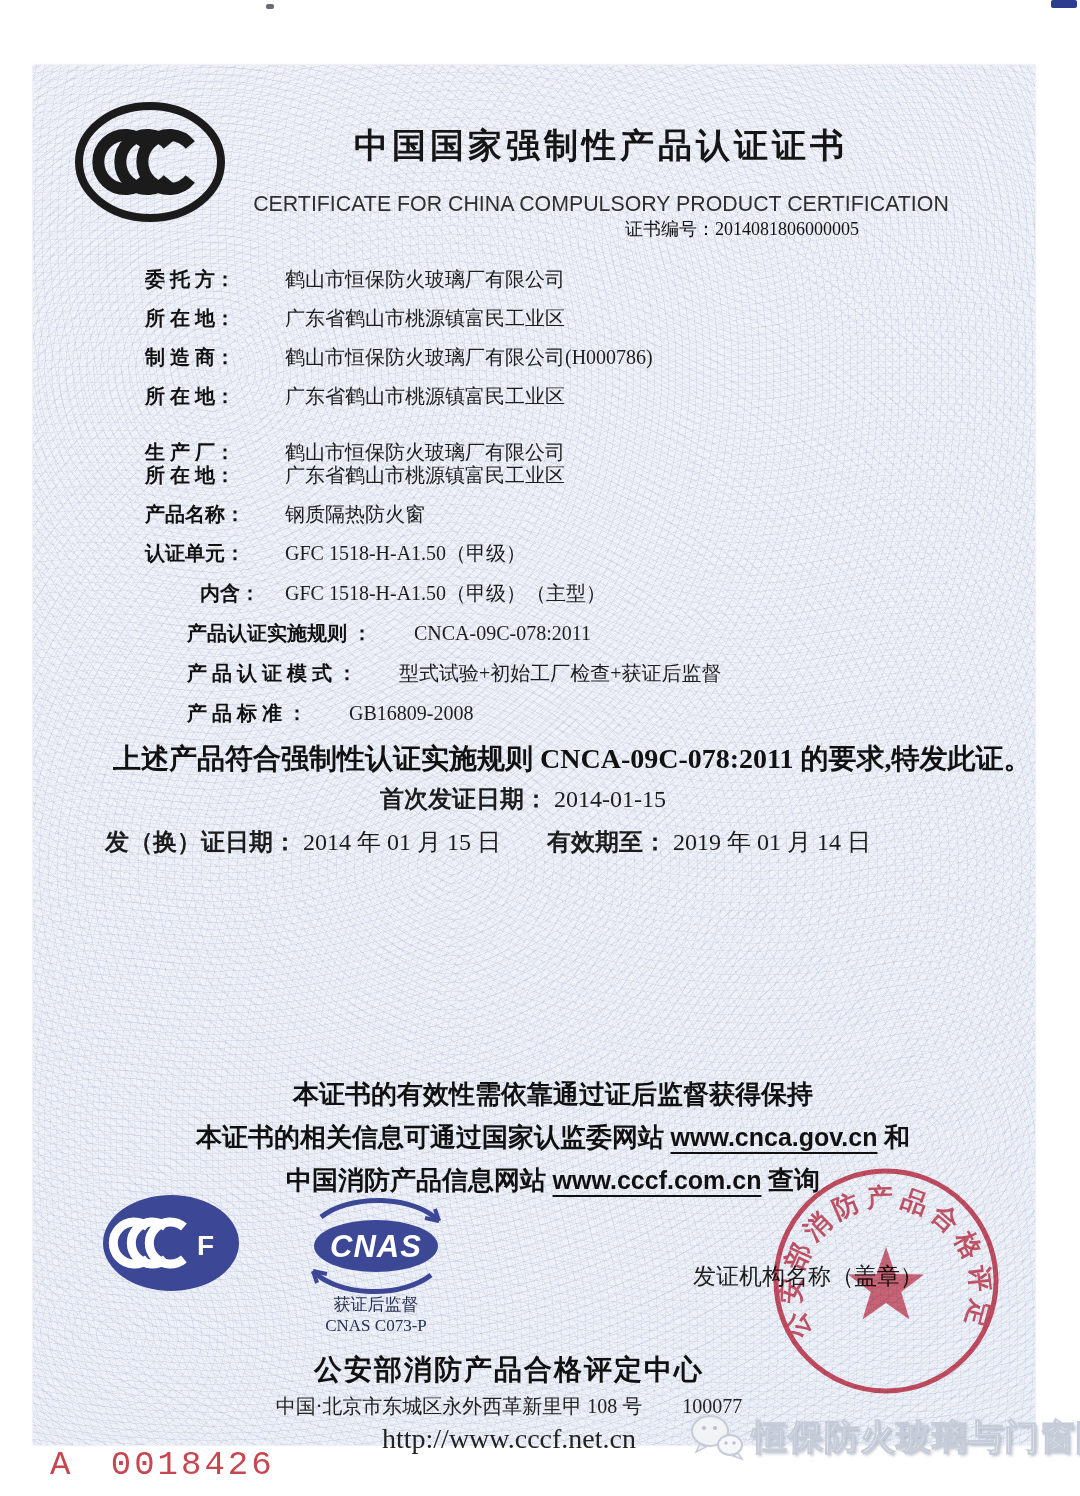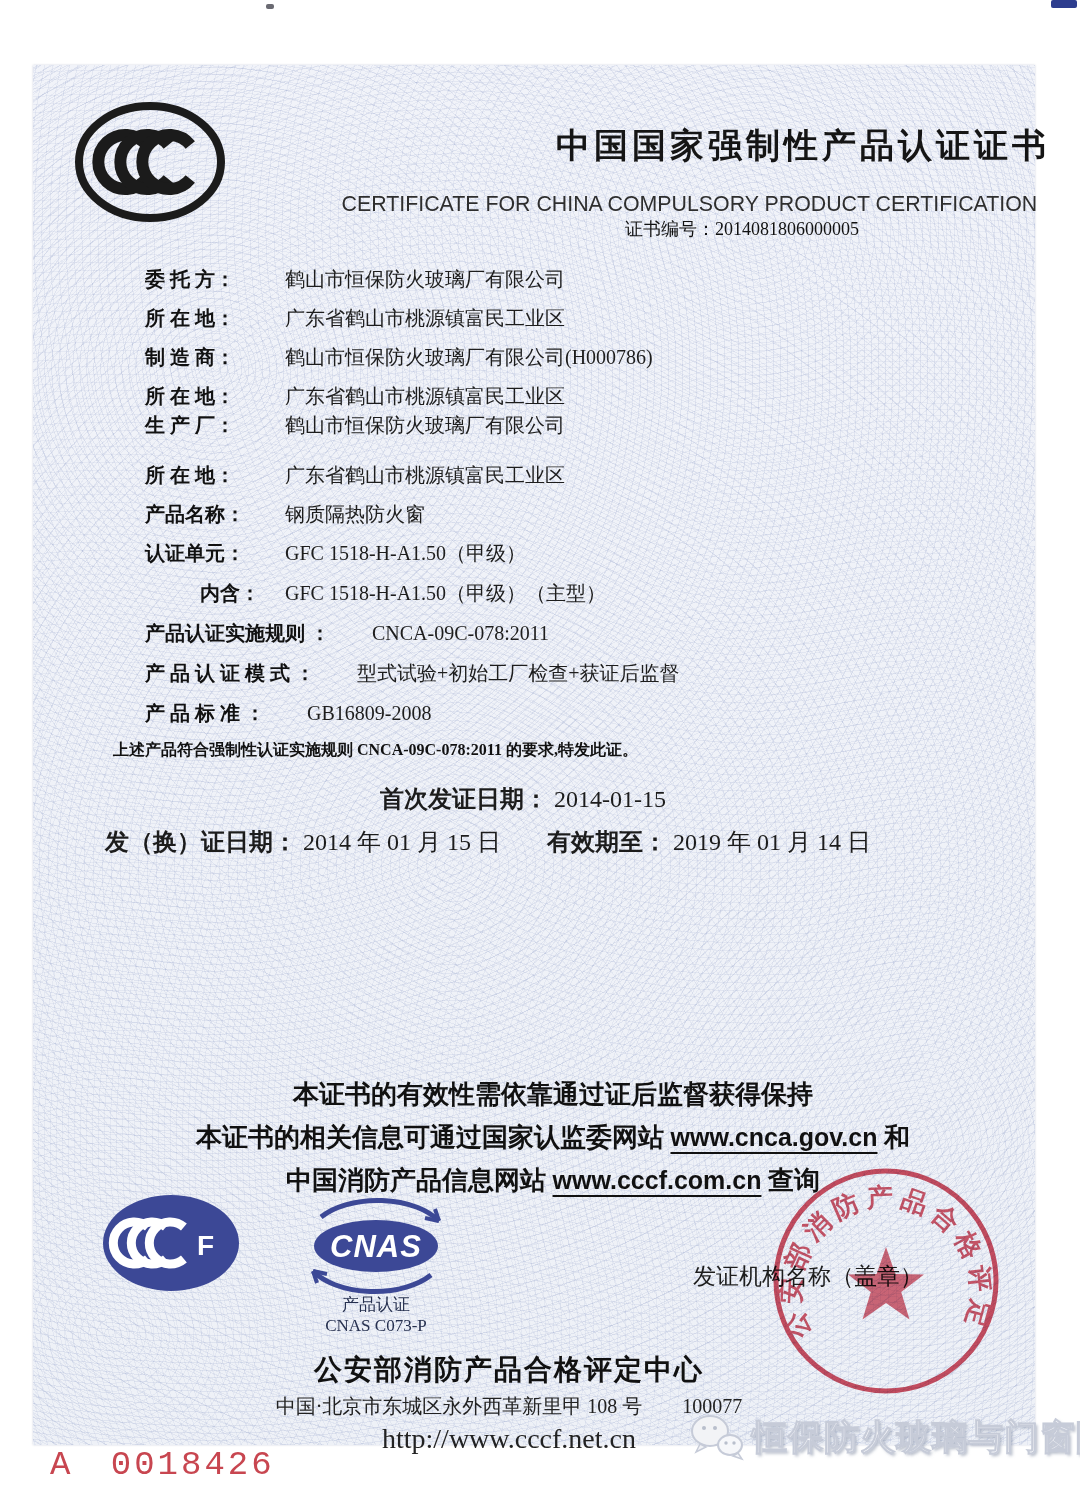--- a/index.html
+++ b/index.html
@@ -22,34 +22,34 @@
       repeating-radial-gradient(circle at 42% 58%, rgba(135,150,195,0.13) 0 1px, transparent 1px 9px),
       repeating-radial-gradient(circle at 88% 78%, rgba(135,150,195,0.11) 0 1px, transparent 1px 6px),
       repeating-radial-gradient(circle at 8% 92%, rgba(135,150,195,0.11) 0 1px, transparent 1px 8px),
       linear-gradient(#f1f3f9, #eef1f7);
     box-shadow:0 0 2px rgba(120,130,160,.35);
   }
 
   .abs { position:absolute; }
 
   
-  .head-center { position:absolute; left:163px; top:58px; width:854px; text-align:right; }
+  .head-center { position:absolute; left:141px; top:58px; width:854px; text-align:center; }
   .title-cn { font-size:34px; font-weight:bold; letter-spacing:4px; color:#151515; }
   .title-en { font-family:"Liberation Sans", sans-serif; font-size:22px; color:#2e2e2e; margin-top:22px; letter-spacing:0px; transform:scaleX(.97); }
   .certno { position:absolute; left:592px; top:152px; font-size:18px; color:#111; }
 
   
   .frow { position:absolute; left:112px; display:flex; align-items:baseline; font-size:20px; white-space:nowrap; }
   .frow .lbl { width:140px; font-weight:bold; color:#111; flex:0 0 auto; }
   .frow .val { color:#1d1d1d; }
   .frow.indent { left:167px;justify-content:center; }
   .frow.indent .lbl { width:85px; }
-  .frow.wide .lbl { width:auto; margin-right:42px; }
-
-  .compliance { position:absolute; left:80px; top:675px; font-size:16px; font-weight:bold; color:#111; white-space:nowrap; }
+  .frow.wide .lbl { width:auto; margin-right:42px;margin-left:42px; }
+
+  .compliance { position:absolute; left:80px; top:675px; font-size:28px; font-weight:bold; color:#111; white-space:nowrap; }
   .first-issue { position:absolute; left:347px; top:718px; font-size:24px; white-space:nowrap; }
   .first-issue .lbl { font-weight:bold; }
   .issue-row { position:absolute; left:72px; top:761px; font-size:24px; white-space:nowrap; }
   .issue-row .lbl { font-weight:bold; }
   .issue-row .gap { display:inline-block; width:34px; }
 
   
   .note { position:absolute; left:20px; width:1000px; text-align:center; font-size:26px; font-weight:bold; color:#111; white-space:nowrap; }
   .note .url { text-decoration:underline; text-decoration-thickness:2px; text-underline-offset:6px; font-family:"Liberation Sans", sans-serif; font-weight:bold; font-size:25px; }
 
@@ -118,21 +118,21 @@
       <span class="val">广东省鹤山市桃源镇富民工业区</span>
     </div>
     <div class="frow" style="top:279px">
       <span class="lbl">制 造 商：</span>
       <span class="val">鹤山市恒保防火玻璃厂有限公司(H000786)</span>
     </div>
     <div class="frow" style="top:318px">
       <span class="lbl">所 在 地：</span>
       <span class="val">广东省鹤山市桃源镇富民工业区</span>
     </div>
-    <div class="frow" style="top:347px">
+    <div class="frow" style="top:374px">
       <span class="lbl">生 产 厂：</span>
       <span class="val">鹤山市恒保防火玻璃厂有限公司</span>
     </div>
     <div class="frow" style="top:397px">
       <span class="lbl">所 在 地：</span>
       <span class="val">广东省鹤山市桃源镇富民工业区</span>
     </div>
     <div class="frow" style="top:436px">
       <span class="lbl">产品名称：</span>
       <span class="val">钢质隔热防火窗</span>
@@ -190,21 +190,21 @@
     </svg>
 
     <svg class="abs" style="left:258px; top:1130px;" width="170" height="100" viewBox="0 0 170 100">
       <path d="M 30 22 A 70 40 0 0 1 148 26" fill="none" stroke="#3c4896" stroke-width="5"></path>
       <path d="M 148 26 l -14 -3 m 14 3 l -4 -12" stroke="#3c4896" stroke-width="4" fill="none"></path>
       <path d="M 140 80 A 70 40 0 0 1 22 76" fill="none" stroke="#3c4896" stroke-width="5"></path>
       <path d="M 22 76 l 14 3 m -14 -3 l 4 12" stroke="#3c4896" stroke-width="4" fill="none"></path>
       <ellipse cx="85" cy="51" rx="62" ry="26" fill="#3c4896"></ellipse>
       <text x="85" y="62" text-anchor="middle" fill="#ffffff" font-family="Liberation Sans, sans-serif" font-size="31" font-weight="bold" font-style="italic" letter-spacing="1">CNAS</text>
     </svg>
-    <div class="cnas-caption" style="top:1228px">产品认证</div>
+    <div class="cnas-caption" style="top:1228px">获证后监督</div>
     <div class="cnas-caption" style="top:1251px">CNAS C073-P</div>
 
     <div class="seal-caption">发证机构名称（盖章）</div>
     <svg class="seal-svg" width="240" height="240" viewBox="0 0 240 240">
       <circle cx="120" cy="120" r="110" fill="none" stroke="#cc4154" stroke-width="5"></circle>
       <polygon points="120,86 129.4,113.1 158,113.6 135.2,130.9 143.5,158.4 120,142 96.5,158.4 104.8,130.9 82,113.6 110.6,113.1" fill="#cc4154" opacity="0.85"></polygon>
       <defs>
         <path id="sealring" d="M 46 175 A 86 86 0 1 1 194 175" fill="none"></path>
       </defs>
       <text fill="#cc4154" font-size="26" font-weight="bold" letter-spacing="6" opacity="0.95">

